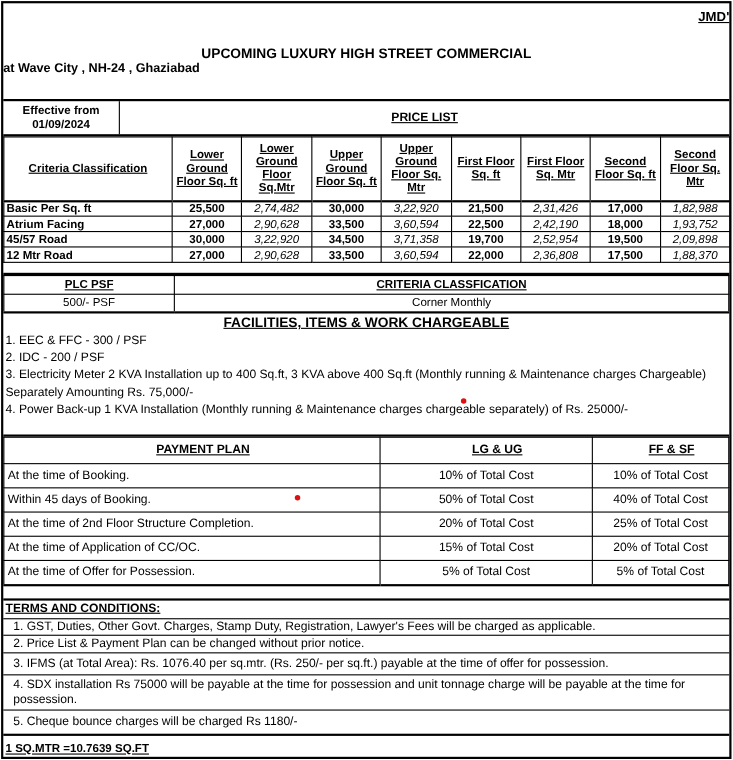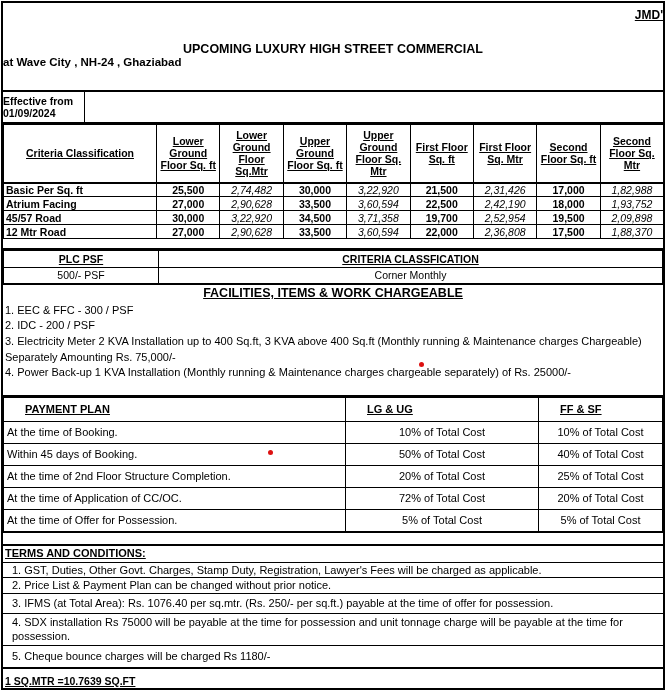--- a/index.html
+++ b/index.html
@@ -7,21 +7,21 @@
   .page{position:absolute;left:1px;top:1px;width:660px;height:685px;border:2px solid #000;background:#fff;}
 
   
   .title-block{height:87px;border-bottom:2px solid #000;position:relative;}
   .brand{padding-top:5px;text-align:right;font-size:12px;font-weight:bold;text-decoration:underline;}
   .title-main{margin-top:20px;text-align:center;font-size:12.5px;font-weight:bold;line-height:14px;}
   .title-sub{text-align:left;font-size:11.5px;font-weight:bold;}
 
   
   .eff-row{height:30px;border-bottom:2px solid #000;display:flex;}
-  .eff-box{width:82px;border-right:1.5px solid #000;font-size:10.5px;font-weight:bold;line-height:12px;padding-top:3px;box-sizing:border-box;}
+  .eff-box{width:106px;border-right:1.5px solid #000;font-size:10.5px;font-weight:bold;text-align:center;line-height:12px;padding-top:3px;box-sizing:border-box;}
   .pl-cell{flex:1;display:flex;align-items:center;justify-content:center;font-size:11px;font-weight:bold;text-decoration:underline;}
 
   
   table{border-collapse:collapse;table-layout:fixed;width:660px;}
   .price-table td,.price-table th{border:1.5px solid #000;overflow:hidden;}
   .price-table th{font-size:10.5px;font-weight:bold;text-decoration:underline;vertical-align:middle;line-height:12px;padding:0 1px;}
   .price-table .hdr-row{height:58px;}
   .price-table .hdr-row th{border-bottom:2.5px solid #000;}
   .price-table .d-row{height:14px;}
   .price-table .d-row td{font-size:10.5px;padding:0 2px;vertical-align:middle;}
@@ -38,21 +38,21 @@
   .plc-hdr{font-weight:bold;text-decoration:underline;}
 
   
   .fac-heading{height:17px;display:flex;align-items:center;justify-content:center;font-size:12.5px;font-weight:bold;text-align:right;}
   .fac-heading span{text-decoration:underline;}
   .fac-list{height:95px;border-bottom:2.5px solid #000;padding:1px 2px 0 2px;box-sizing:border-box;}
   .fac-item{font-size:11px;line-height:15.7px;}
 
   
   .pay-table td,.pay-table th{border:1.5px solid #000;font-size:11px;vertical-align:middle;}
-  .pay-table th{font-weight:bold;text-decoration:underline;text-align:left;height:21px;padding-left:21px;}
+  .pay-table th{font-weight:bold;text-decoration:underline;text-align:center;height:21px;padding-left:21px;}
   .pay-table td{height:19px;}
   .pay-table .p-lbl{text-align:left;padding-left:3px;}
   .pay-table .p-val{text-align:center;}
   .pay-table tr:last-child td{border-bottom:2px solid #000;}
 
   .gap{height:11px;}
 
   
   .terms-box{border-top:2px solid #000;border-bottom:2.5px solid #000;}
   .terms-heading{height:15px;border-bottom:1.5px solid #000;font-size:11px;font-weight:bold;padding:1px 0 0 2px;}
@@ -83,20 +83,21 @@
     <div class="brand">JMD'</div>
     <div class="title-main">UPCOMING LUXURY HIGH STREET COMMERCIAL</div>
     <div class="title-sub">at Wave City , NH-24 , Ghaziabad</div>
   </div>
 
   <div class="eff-row">
     <div class="eff-box">
       <div>Effective from</div>
       <div>01/09/2024</div>
     </div>
+    <div class="pl-cell">PRICE LIST</div>
   </div>
 
   <table class="price-table">
     <colgroup>
       <col style="width:153px">
         <col style="width:63.4px">
         <col style="width:63.4px">
         <col style="width:63.4px">
         <col style="width:63.4px">
         <col style="width:63.4px">
@@ -213,21 +214,21 @@
       <td class="p-val">50% of Total Cost</td>
       <td class="p-val">40% of Total Cost</td>
     </tr>
     <tr>
       <td class="p-lbl">At the time of 2nd Floor Structure Completion.</td>
       <td class="p-val">20% of Total Cost</td>
       <td class="p-val">25% of Total Cost</td>
     </tr>
     <tr>
       <td class="p-lbl">At the time of Application of CC/OC.</td>
-      <td class="p-val">72% of Total Cost</td>
+      <td class="p-val">15% of Total Cost</td>
       <td class="p-val">20% of Total Cost</td>
     </tr>
     <tr>
       <td class="p-lbl">At the time of Offer for Possession.</td>
       <td class="p-val">5% of Total Cost</td>
       <td class="p-val">5% of Total Cost</td>
     </tr>
   </tbody>
     </table>
 

